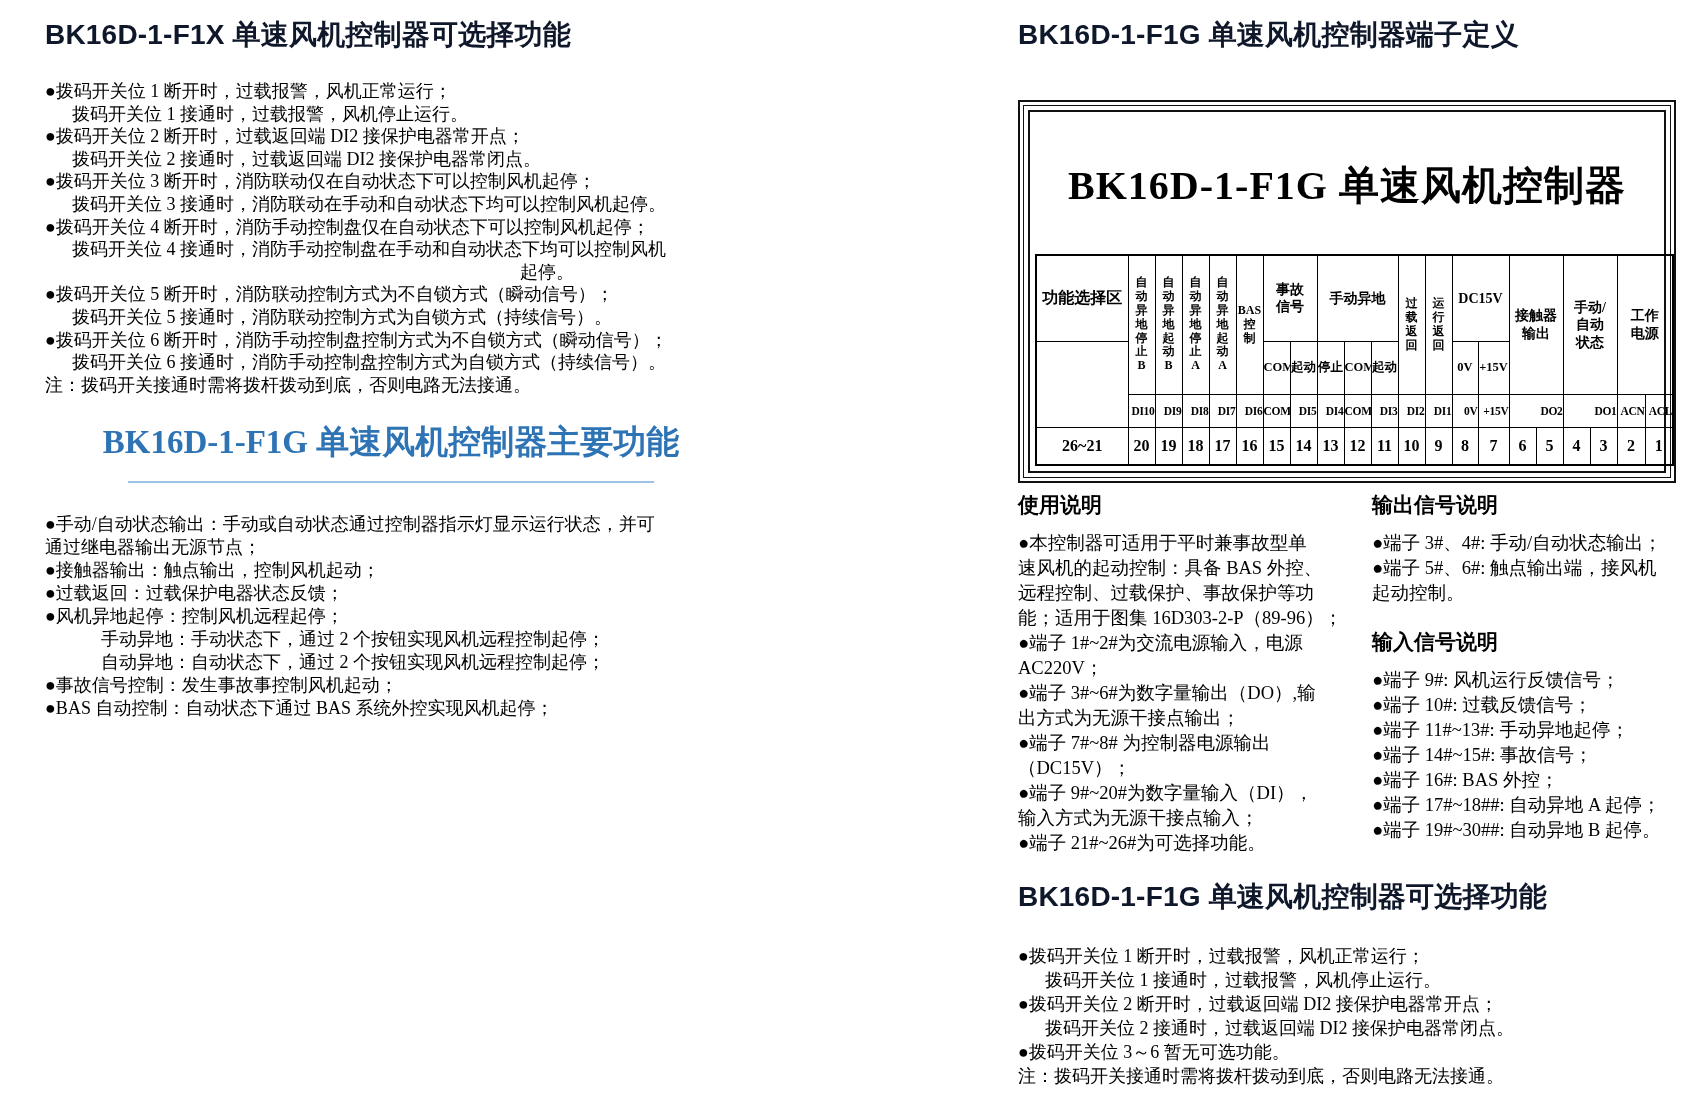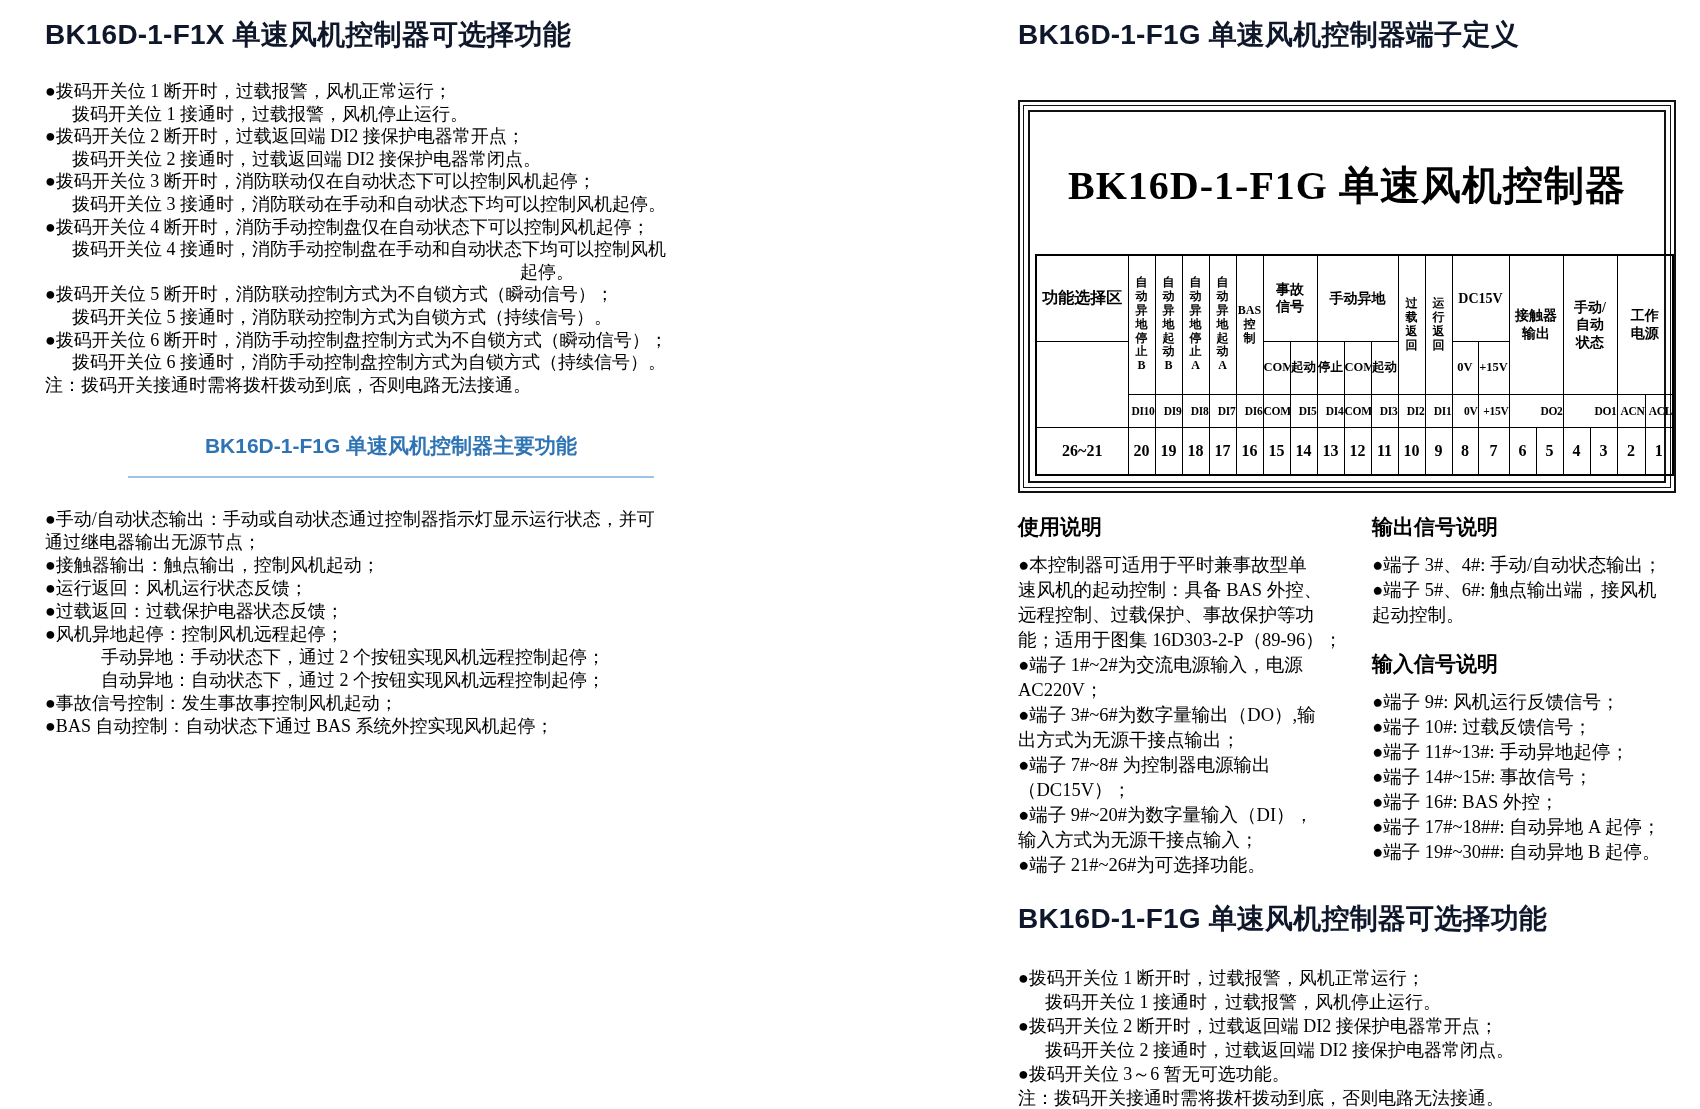--- a/index.html
+++ b/index.html
@@ -11,23 +11,23 @@
   .col{position:absolute;top:16px;}
   .left-col{left:45px;width:692px;}
   .right-col{left:1018px;width:676px;}
 
   .h-dark{
     font-family:"Liberation Sans","DejaVu Sans",sans-serif;
     font-weight:bold;font-size:28px;color:#0f172a;letter-spacing:.2px;
     white-space:nowrap;
   }
   .center-head{
-    margin-top:36px;text-align:center;
-    font-family:Liberation Sans, sans-serif;
-    font-weight:bold;font-size:21px;color:#2e74b5;white-space:nowrap;
+    margin-top:24px;text-align:center;
+    font-family:Liberation Serif, serif;
+    font-weight:bold;font-size:33px;color:#2e74b5;white-space:nowrap;
   }
   .under-line{width:526px;height:2px;background:#9cc3e6;margin:16px auto 0 auto;}
 
   .list{margin-top:26px;}
   .ln{font-size:18px;line-height:22.6px;white-space:nowrap;}
   .list2 .ln{line-height:23px;}
   .ln.i1{padding-left:27px;}
   .ln.i2{padding-left:56px;}
   .ln.i3{padding-left:475px;}
 
@@ -38,29 +38,29 @@
   .diag-title{
     height:138px;display:flex;align-items:center;justify-content:center;
     font-family:"Liberation Serif","DejaVu Serif",serif;
     font-weight:bold;font-size:40px;letter-spacing:1px;white-space:nowrap;text-align:center;
   }
   table.tt{border-collapse:collapse;table-layout:fixed;width:100%;border:2px solid #000;}
   table.tt td{
     border:1.5px solid #000;text-align:center;vertical-align:middle;
     padding:0;font-weight:bold;overflow:hidden;
   }
-  tr.r1{height:86px;} tr.r2{height:53px;} tr.r3{height:33px;} tr.r4{height:48px;}
+  tr.r1{height:86px;} tr.r2{height:53px;} tr.r3{height:33px;} tr.r4{height:38px;}
   td.fn{font-size:16px;}
   td.vc{font-size:12px;line-height:1.15;white-space:pre-line;}
   td.gh{font-size:14px;line-height:1.25;white-space:pre-line;}
   td.sh{font-size:12.5px;white-space:pre-line;line-height:1.2;}
   tr.r3 td{font-size:11.5px;letter-spacing:-0.3px;text-align:right;}
   tr.r4 td{font-size:16px;}
 
-  .two-col{display:flex;margin-top:20px;}
+  .two-col{display:flex;margin-top:8px;}
   .sub-l{width:336px;}
   .sub-r{width:322px;margin-left:18px;}
   .sec-h{
     font-family:"Liberation Sans","DejaVu Sans",sans-serif;
     font-weight:bold;font-size:21px;color:#000;white-space:nowrap;
   }
   .sub-lines{margin-top:12px;}
   .sub-lines .ln{font-size:18.5px;line-height:25px;}
   .sec-gap{margin-top:22px;}
   .bottom-sec{margin-top:22px;}
@@ -91,21 +91,20 @@
   </div>
 
   <div class="center-head">BK16D-1-F1G 单速风机控制器主要功能</div>
   <div class="under-line"></div>
 
 
   <div class="list list2" style="margin-top:30px;">
     <div class="ln b">●手动/自动状态输出：手动或自动状态通过控制器指示灯显示运行状态，并可</div>
     <div class="ln">通过继电器输出无源节点；</div>
     <div class="ln b">●接触器输出：触点输出，控制风机起动；</div>
-    <div class="ln b">●运行返回：风机运行状态反馈；</div>
     <div class="ln b">●过载返回：过载保护电器状态反馈；</div>
     <div class="ln b">●风机异地起停：控制风机远程起停；</div>
     <div class="ln i2">手动异地：手动状态下，通过 2 个按钮实现风机远程控制起停；</div>
     <div class="ln i2">自动异地：自动状态下，通过 2 个按钮实现风机远程控制起停；</div>
     <div class="ln b">●事故信号控制：发生事故事控制风机起动；</div>
     <div class="ln b">●BAS 自动控制：自动状态下通过 BAS 系统外控实现风机起停；</div>
   </div>
 </div>
 
 <div class="col right-col">

